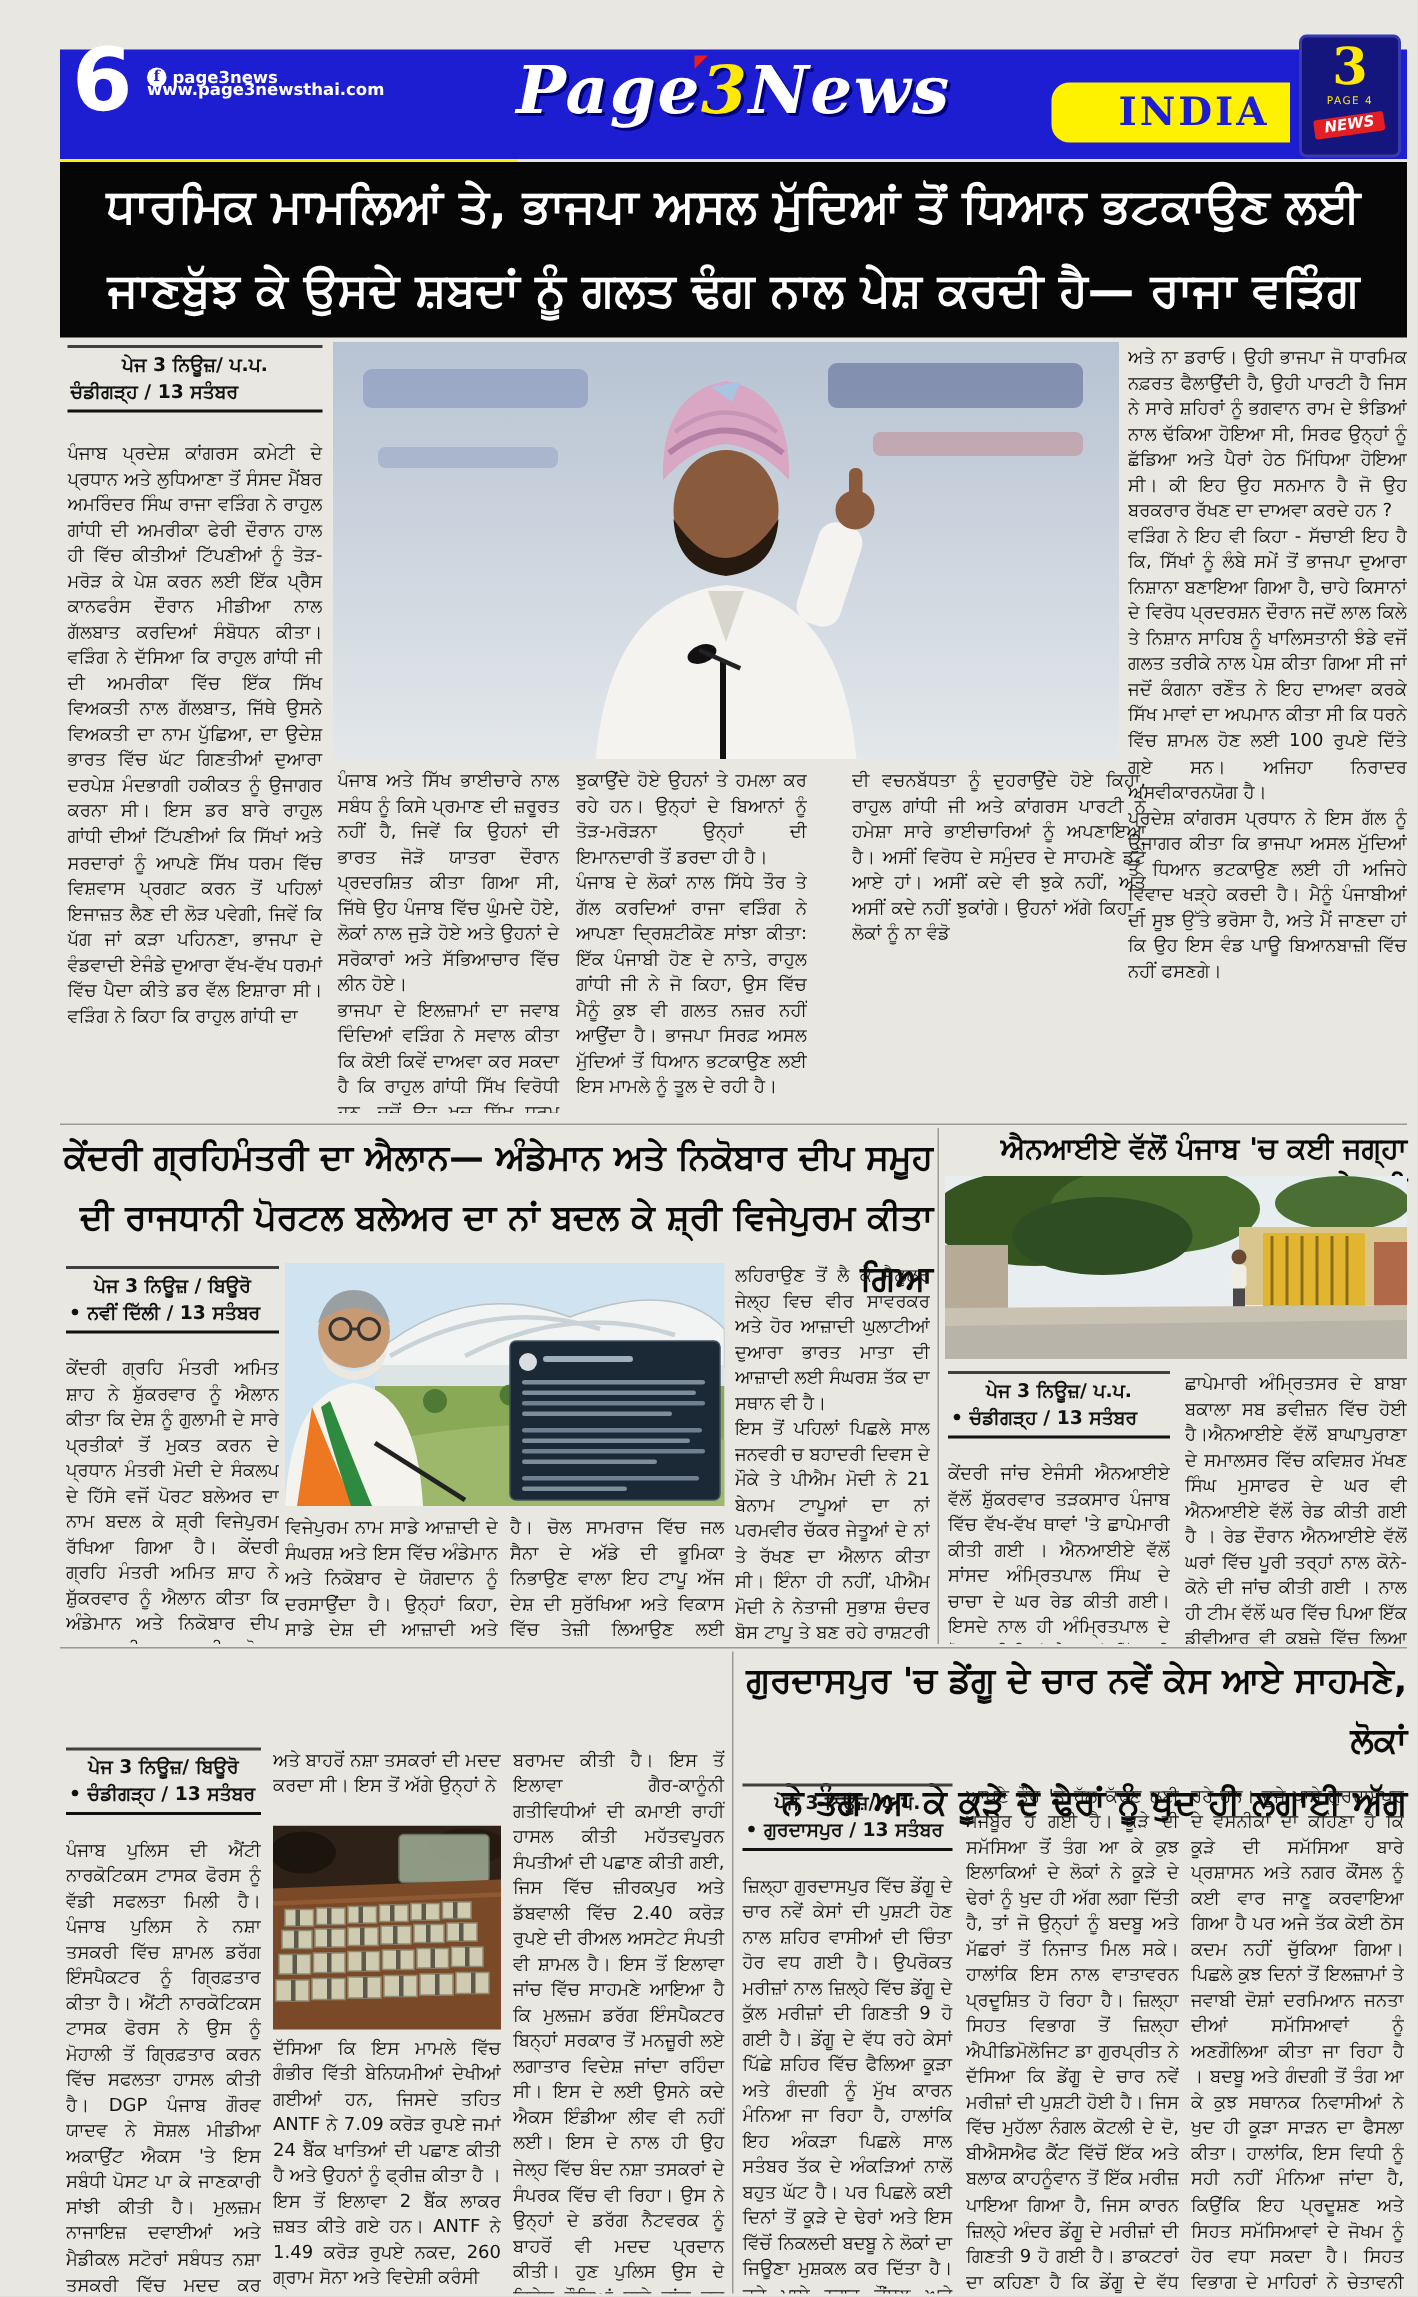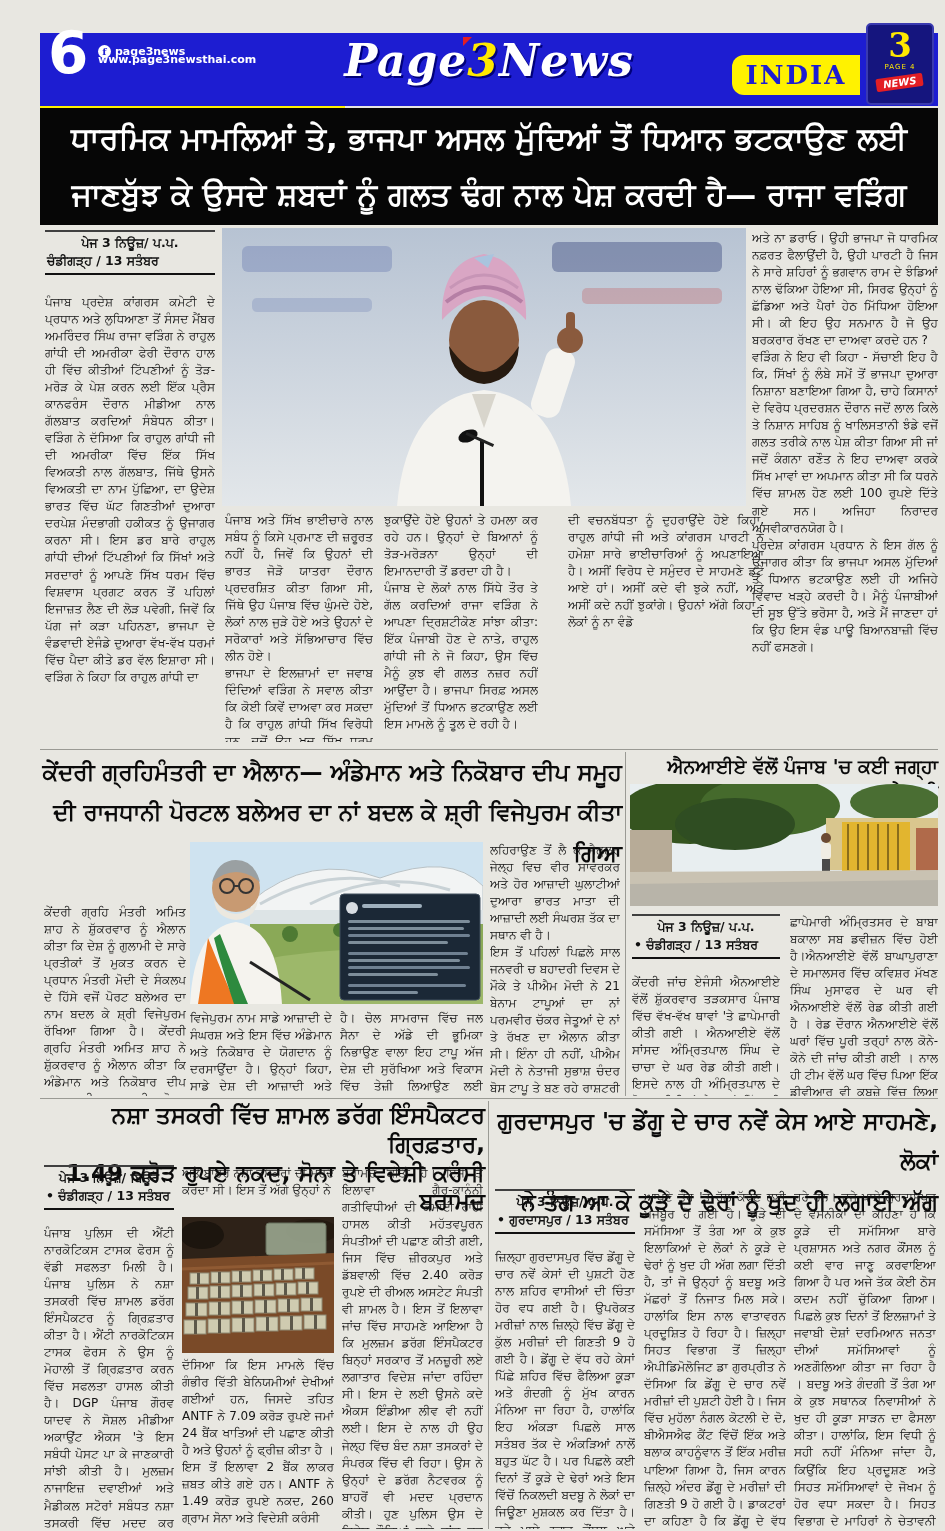--- a/index.html
+++ b/index.html
@@ -11,21 +11,21 @@
   .header{left:40px;top:33px;width:898px;height:73px;background:#1d1dd1;color:#fff;overflow:visible;}
   .header .bignum{position:absolute;left:8px;top:-14px;font-size:58px;font-weight:bold;color:#fff;}
   .fbrow{position:absolute;left:58px;top:12px;display:flex;align-items:center;gap:4px;font-size:11px;font-weight:bold;}
   .fbicon{display:inline-block;width:13px;height:13px;border-radius:50%;background:#fff;color:#1d1dd1;font-size:10px;font-weight:bold;text-align:center;line-height:13px;font-family:"DejaVu Serif",serif;}
   .website{position:absolute;left:58px;top:20px;font-size:11px;font-weight:bold;}
   .datebar{position:absolute;left:0;bottom:-20px;width:305px;height:20px;background:#fff200;color:#000;font-size:13px;font-weight:bold;line-height:20px;padding-left:10px;box-sizing:border-box;}
   .header-underline{position:absolute;left:0;bottom:-23px;width:898px;height:3px;background:#fff200;}
   .masthead{position:absolute;left:0;top:2px;width:100%;text-align:center;font-family:"DejaVu Serif",serif;font-style:italic;font-weight:bold;font-size:44px;letter-spacing:1px;color:#fff;text-shadow:2px 2px 0 #00007a;}
   .masthead .m3{color:#ffe900;position:relative;}
   .masthead .m3::before{content:"";position:absolute;left:-4px;top:2px;border-left:9px solid #e31e24;border-bottom:9px solid transparent;}
-  .indiabox{position:absolute;right:78px;top:22px;width:128px;height:40px;background:#fff200;border-radius:12px 0 0 12px;text-align:center;line-height:40px;font-family:"DejaVu Serif",serif;font-weight:bold;font-size:26px;color:#1d1dd1;letter-spacing:2px;}
+  .indiabox{position:absolute;right:78px;top:22px;width:128px;height:40px;background:#fff200;border-radius:12px 0 0 12px;text-align:center;line-height:40px;font-family:"DejaVu Serif",serif;font-weight:bold;font-size:26px;color:#1d1dd1;letter-spacing:2px;padding-left:31px;}
   .logo3box{position:absolute;right:4px;top:-10px;width:64px;height:78px;background:#15157e;border:2px solid #3a3ab0;border-radius:5px;text-align:center;}
   .logo3box .l3{font-size:34px;font-weight:bold;color:#ffe900;line-height:36px;display:block;margin-top:2px;font-family:"DejaVu Serif",serif;}
   .logo3box .lp{font-size:7px;color:#ffe900;display:block;letter-spacing:1px;}
   .logo3box .ln{display:inline-block;margin-top:3px;background:#e31e24;color:#fff;font-style:italic;font-weight:bold;font-size:10px;padding:1px 7px;transform:rotate(-8deg);border-radius:2px;}
 
   
   .mainhead{left:40px;top:108px;width:898px;height:117px;background:#060606;color:#fff;text-align:center;}
   .mainhead .l{font-size:31px;font-weight:bold;line-height:56px;white-space:nowrap;}
 
   
@@ -129,20 +129,24 @@
   </div>
 
   <div class="abs hline" style="left:40px;top:749px;width:898px;"></div>
 
   <div class="abs mid-row">
 
     <div class="abs" style="left:0;top:0;width:582px;height:344px;">
       <div class="abs ahead mid-head" style="left:0;top:0;width:582px;">
         <div>ਕੇਂਦਰੀ ਗ੍ਰਹਿਮੰਤਰੀ ਦਾ ਐਲਾਨ— ਅੰਡੇਮਾਨ ਅਤੇ ਨਿਕੋਬਾਰ ਦੀਪ ਸਮੂਹ</div>
         <div>ਦੀ ਰਾਜਧਾਨੀ ਪੋਰਟਲ ਬਲੇਅਰ ਦਾ ਨਾਂ ਬਦਲ ਕੇ ਸ਼੍ਰੀ ਵਿਜੇਪੁਰਮ ਕੀਤਾ ਗਿਆ</div>
+      </div>
+      <div class="abs byline" style="left:4px;top:92px;width:142px;">
+        <div class="src">ਪੇਜ 3 ਨਿਊਜ਼ / ਬਿਊਰੋ</div>
+        <div class="pd">• ਨਵੀਂ ਦਿੱਲੀ / 13 ਸਤੰਬਰ</div>
       </div>
       <div class="abs col" style="left:4px;top:152px;width:142px;height:192px;">ਕੇਂਦਰੀ ਗ੍ਰਹਿ ਮੰਤਰੀ ਅਮਿਤ ਸ਼ਾਹ ਨੇ ਸ਼ੁੱਕਰਵਾਰ ਨੂੰ ਐਲਾਨ ਕੀਤਾ ਕਿ ਦੇਸ਼ ਨੂੰ ਗੁਲਾਮੀ ਦੇ ਸਾਰੇ ਪ੍ਰਤੀਕਾਂ ਤੋਂ ਮੁਕਤ ਕਰਨ ਦੇ ਪ੍ਰਧਾਨ ਮੰਤਰੀ ਮੋਦੀ ਦੇ ਸੰਕਲਪ ਦੇ ਹਿੱਸੇ ਵਜੋਂ ਪੋਰਟ ਬਲੇਅਰ ਦਾ ਨਾਮ ਬਦਲ ਕੇ ਸ਼੍ਰੀ ਵਿਜੇਪੁਰਮ ਰੱਖਿਆ ਗਿਆ ਹੈ। ਕੇਂਦਰੀ ਗ੍ਰਹਿ ਮੰਤਰੀ ਅਮਿਤ ਸ਼ਾਹ ਨੇ ਸ਼ੁੱਕਰਵਾਰ ਨੂੰ ਐਲਾਨ ਕੀਤਾ ਕਿ ਅੰਡੇਮਾਨ ਅਤੇ ਨਿਕੋਬਾਰ ਦੀਪ ਸਮੂਹ ਦੀ ਰਾਜਧਾਨੀ ਪੋਰਟ ਬਲੇਅਰ ਦਾ ਨਾਂ ਬਦਲ ਕੇ ਸ਼੍ਰੀ ਵਿਜੇਪੁਰਮ ਕਰ ਦਿੱਤਾ ਗਿਆ ਹੈ।
 ਅਮਿਤ ਸ਼ਾਹ ਨੇ ਸੋਸ਼ਲ ਮੀਡੀਆ ਪਲੇਟਫਾਰਮ ਤੇ ਲਿਖਿਆ ਸ਼੍ਰੀ</div>
 
       <div class="abs" style="left:150px;top:90px;width:293px;height:162px;">
         <svg width="293" height="162" viewBox="0 0 293 162">
           <rect width="293" height="162" fill="#cfe3f0"></rect>
           <path d="M60 60 Q120 10 190 36 Q260 10 293 44 L293 70 L60 70 Z" fill="#f2f4f4" stroke="#b9c2c6"></path>
           <path d="M70 62 Q140 22 210 44" stroke="#c9d2d6" stroke-width="3" fill="none"></path>
           <path d="M120 62 Q190 26 260 48" stroke="#c9d2d6" stroke-width="3" fill="none"></path>
@@ -227,24 +231,20 @@
       <div class="abs col" style="left:2px;top:222px;width:148px;height:122px;">ਕੇਂਦਰੀ ਜਾਂਚ ਏਜੰਸੀ ਐਨਆਈਏ ਵੱਲੋਂ ਸ਼ੁੱਕਰਵਾਰ ਤੜਕਸਾਰ ਪੰਜਾਬ ਵਿੱਚ ਵੱਖ-ਵੱਖ ਥਾਵਾਂ 'ਤੇ ਛਾਪੇਮਾਰੀ ਕੀਤੀ ਗਈ । ਐਨਆਈਏ ਵੱਲੋਂ ਸਾਂਸਦ ਅੰਮ੍ਰਿਤਪਾਲ ਸਿੰਘ ਦੇ ਚਾਚਾ ਦੇ ਘਰ ਰੇਡ ਕੀਤੀ ਗਈ। ਇਸਦੇ ਨਾਲ ਹੀ ਅੰਮ੍ਰਿਤਪਾਲ ਦੇ ਹੋਰ ਕਰੀਬੀਆਂ ਦੇ ਘਰਾਂ ਵਿੱਚ ਵੀ ਰੇਡ ਕੀਤੀ ਗਈ। ਦਰਅਸਲ, ਐਨਆਈਏ ਦੀ ਟੀਮ ਵੱਲੋਂ ਮੋਗਾ ਅਤੇ ਅੰਮ੍ਰਿਤਸਰ ਵਿੱਚ ਛਾਪੇਮਾਰੀ ਕੀਤੀ ਗਈ ਹੈ। ਮਿਲੀ ਅਨੁਸਾਰ ਇਹ</div>
       <div class="abs col" style="left:160px;top:162px;width:148px;height:182px;">ਛਾਪੇਮਾਰੀ ਅੰਮ੍ਰਿਤਸਰ ਦੇ ਬਾਬਾ ਬਕਾਲਾ ਸਬ ਡਵੀਜ਼ਨ ਵਿੱਚ ਹੋਈ ਹੈ।ਐਨਆਈਏ ਵੱਲੋਂ ਬਾਘਾਪੁਰਾਣਾ ਦੇ ਸਮਾਲਸਰ ਵਿੱਚ ਕਵਿਸ਼ਰ ਮੱਖਣ ਸਿੰਘ ਮੁਸਾਫਰ ਦੇ ਘਰ ਵੀ ਐਨਆਈਏ ਵੱਲੋਂ ਰੇਡ ਕੀਤੀ ਗਈ ਹੈ । ਰੇਡ ਦੌਰਾਨ ਐਨਆਈਏ ਵੱਲੋਂ ਘਰਾਂ ਵਿੱਚ ਪੂਰੀ ਤਰ੍ਹਾਂ ਨਾਲ ਕੋਨੇ-ਕੋਨੇ ਦੀ ਜਾਂਚ ਕੀਤੀ ਗਈ । ਨਾਲ ਹੀ ਟੀਮ ਵੱਲੋਂ ਘਰ ਵਿੱਚ ਪਿਆ ਇੱਕ ਡੀਵੀਆਰ ਵੀ ਕਬਜ਼ੇ ਵਿੱਚ ਲਿਆ ਗਿਆ ਹੈ। ਅੰਮ੍ਰਿਤਸਰ ਦੇ ਹੋਰ ਵੀ ਕਈ ਇਲਾਕਿਆਂ ਜਿਵੇਂ ਰਈਏ ਦੇ ਇੱਕ ਫਰਨੀਚਰ ਵਪਾਰੀ ਦੇ ਘਰ ਵੀ ਐਨਆਈਏ ਦੀ ਟੀਮ ਰੇਡ ਕੀਤੀ ਹੈ।</div>
     </div>
   </div>
 
   <div class="abs hline" style="left:40px;top:1098px;width:898px;"></div>
 
   <div class="abs bot-row">
 
     <div class="abs" style="left:0;top:0;width:445px;height:428px;">
-      <div class="abs ahead bot-head" style="left:0;top:0;width:445px;">
-        <div>ਨਸ਼ਾ ਤਸਕਰੀ ਵਿੱਚ ਸ਼ਾਮਲ ਡਰੱਗ ਇੰਸਪੈਕਟਰ ਗ੍ਰਿਫ਼ਤਾਰ,</div>
-        <div>1.49 ਕਰੋੜ ਰੁਪਏ ਨਕਦ, ਸੋਨਾ ਤੇ ਵਿਦੇਸ਼ੀ ਕਰੰਸੀ ਬਰਾਮਦ</div>
-      </div>
       <div class="abs byline" style="left:4px;top:64px;width:130px;">
         <div class="src">ਪੇਜ 3 ਨਿਊਜ਼/ ਬਿਊਰੋ</div>
         <div class="pd">• ਚੰਡੀਗੜ੍ਹ / 13 ਸਤੰਬਰ</div>
       </div>
       <div class="abs col" style="left:4px;top:124px;width:130px;height:304px;">ਪੰਜਾਬ ਪੁਲਿਸ ਦੀ ਐਂਟੀ ਨਾਰਕੋਟਿਕਸ ਟਾਸਕ ਫੋਰਸ ਨੂੰ ਵੱਡੀ ਸਫਲਤਾ ਮਿਲੀ ਹੈ। ਪੰਜਾਬ ਪੁਲਿਸ ਨੇ ਨਸ਼ਾ ਤਸਕਰੀ ਵਿੱਚ ਸ਼ਾਮਲ ਡਰੱਗ ਇੰਸਪੈਕਟਰ ਨੂੰ ਗ੍ਰਿਫ਼ਤਾਰ ਕੀਤਾ ਹੈ। ਐਂਟੀ ਨਾਰਕੋਟਿਕਸ ਟਾਸਕ ਫੋਰਸ ਨੇ ਉਸ ਨੂੰ ਮੋਹਾਲੀ ਤੋਂ ਗ੍ਰਿਫ਼ਤਾਰ ਕਰਨ ਵਿੱਚ ਸਫਲਤਾ ਹਾਸਲ ਕੀਤੀ ਹੈ। DGP ਪੰਜਾਬ ਗੌਰਵ ਯਾਦਵ ਨੇ ਸੋਸ਼ਲ ਮੀਡੀਆ ਅਕਾਉਂਟ ਐਕਸ 'ਤੇ ਇਸ ਸਬੰਧੀ ਪੋਸਟ ਪਾ ਕੇ ਜਾਣਕਾਰੀ ਸਾਂਝੀ ਕੀਤੀ ਹੈ। ਮੁਲਜ਼ਮ ਨਾਜਾਇਜ਼ ਦਵਾਈਆਂ ਅਤੇ ਮੈਡੀਕਲ ਸਟੋਰਾਂ ਸਬੰਧਤ ਨਸ਼ਾ ਤਸਕਰੀ ਵਿੱਚ ਮਦਦ ਕਰ ਰਿਹਾ ਸੀ। ਦੋਸ਼ੀ ਜੇਲ 'ਚ ਬੰਦ ਨਸ਼ਾ ਤਸਕਰਾਂ ਦੇ ਸੰਪਰਕ 'ਚ ਸੀ</div>
 
       <div class="abs col" style="left:142px;top:64px;width:152px;height:48px;">ਅਤੇ ਬਾਹਰੋਂ ਨਸ਼ਾ ਤਸਕਰਾਂ ਦੀ ਮਦਦ ਕਰਦਾ ਸੀ। ਇਸ ਤੋਂ ਅੱਗੇ ਉਨ੍ਹਾਂ ਨੇ</div>
 
       <div class="abs" style="left:142px;top:116px;width:152px;height:136px;">
         <svg width="152" height="136" viewBox="0 0 152 136">

